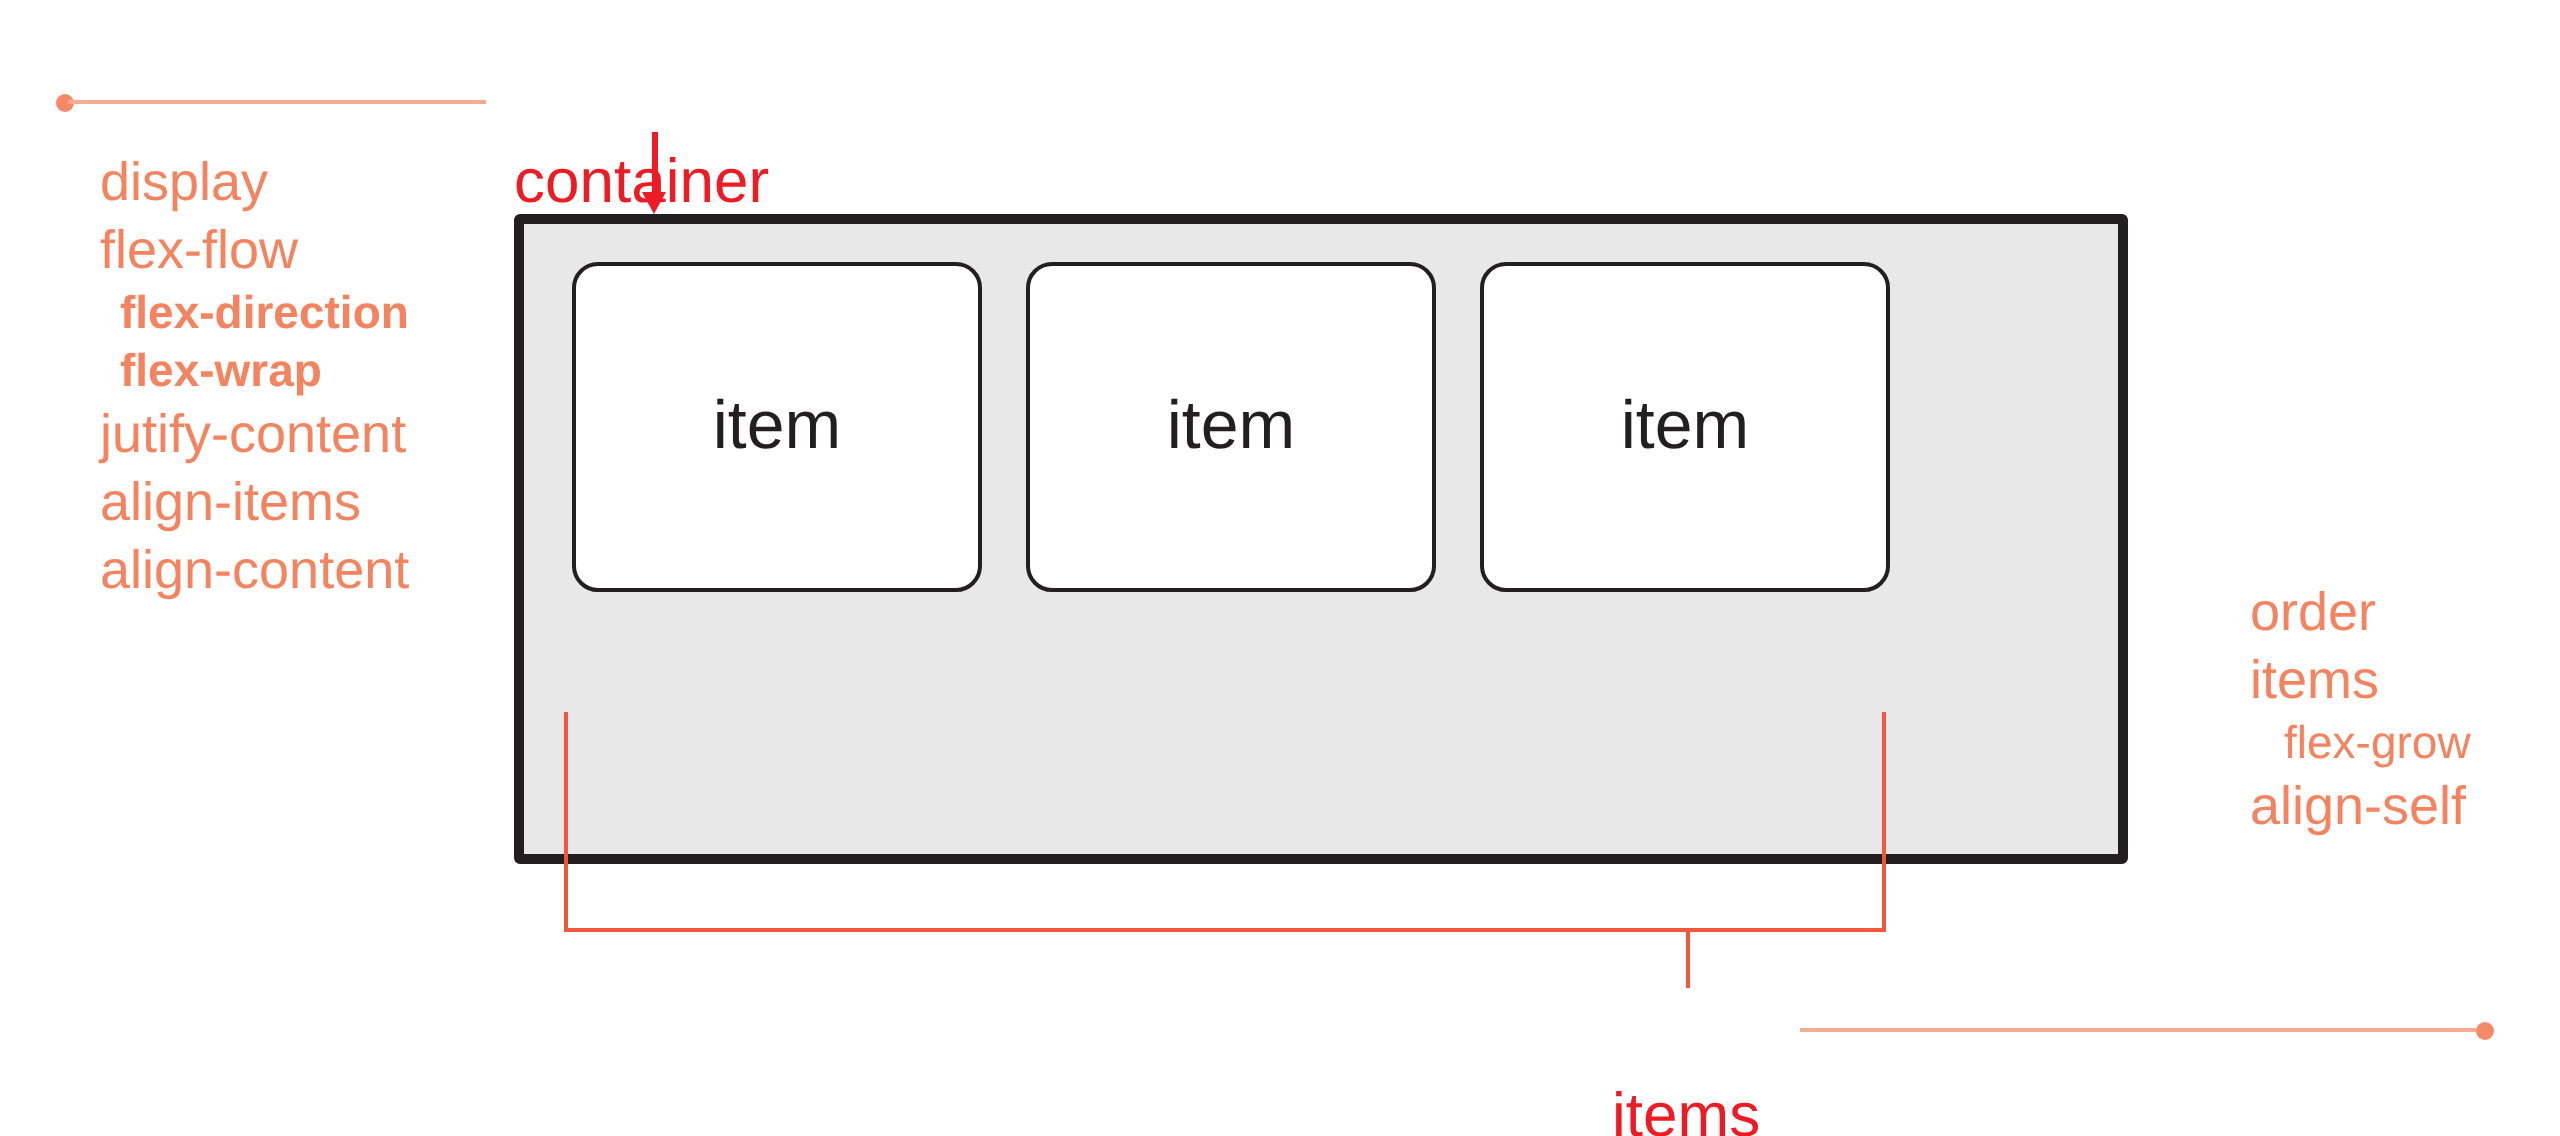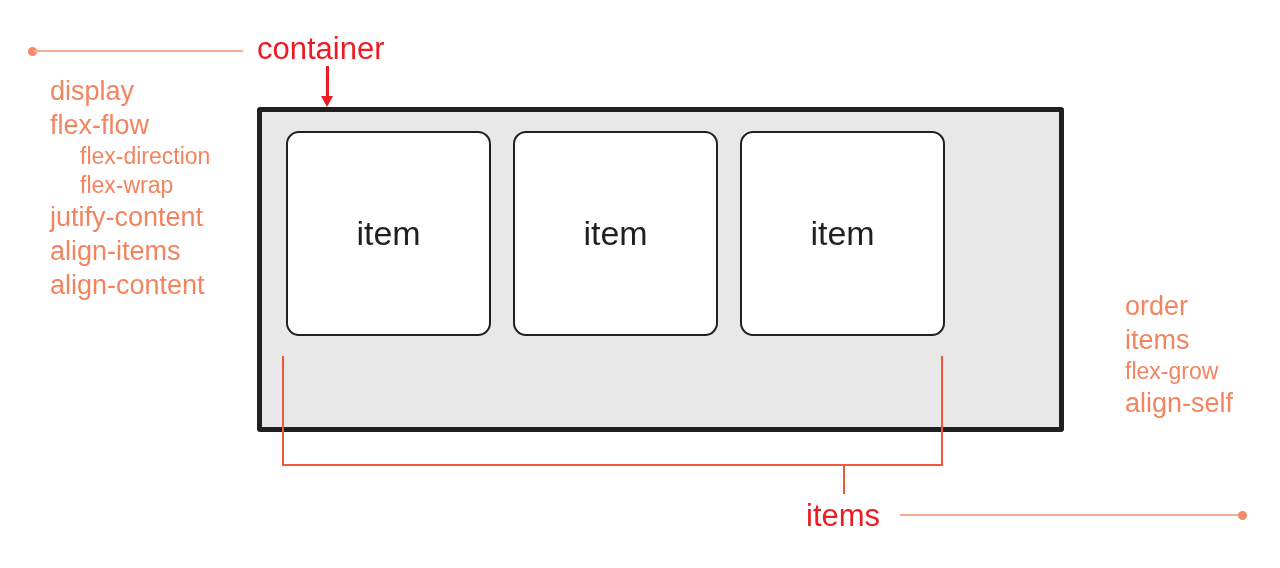--- a/index.html
+++ b/index.html
@@ -1,35 +1,35 @@
 <!DOCTYPE html>
 <html><head>
 <meta charset="utf-8">
 <style>
   html,body { margin:0; padding:0; background:#ffffff; }
   .canvas {
     position:relative; width:1280px; height:568px; background:#ffffff;
     font-family:"Liberation Sans", sans-serif; overflow:hidden;
   }
   
-  .red-label { position:absolute; color:#ed1c24; font-size:31px; line-height:1; white-space:nowrap; }
+  .red-label { position:absolute; color:#ed1c24; font-size:31px; line-height:1; white-space:nowrap;margin-top:42px; }
   
   .props { position:absolute; color:#f4845f; white-space:nowrap; }
   .prop.main { font-size:27px; line-height:34px; }
   .prop.sub  { font-size:23px; line-height:29px; }
-  .props-left  .prop.sub { margin-left:30px; }
-  .props-right .prop.sub { }
+  .props-left  .prop.sub { margin-left:10px;font-weight:bold; }
+  .props-right .prop.sub { margin-left:17px; }
   
   .flex-container {
     position:absolute; left:257px; top:107px; width:807px; height:325px;
     box-sizing:border-box; background:#e8e8e8; border:5px solid #221f20; border-radius:3px;
     display:flex; align-items:flex-start; padding:19px 0 0 24px; gap:22px;
   }
   .flex-item {
-    width:205px; height:205px; box-sizing:border-box;
+    width:205px; height:165px; box-sizing:border-box;
     background:#ffffff; border:2.5px solid #221f20; border-radius:13px;
     display:flex; align-items:center; justify-content:center;
     font-size:34px; color:#221f20;
   }
   
   .hline { position:absolute; height:2px; background:#f7ab92; }
   .dot   { position:absolute; width:9px; height:9px; border-radius:50%; background:#f58a68; }
   
   .arrow-shaft { position:absolute; left:326px; top:66px; width:2.5px; height:31px; background:#ed1c24; }
   .arrow-head  { position:absolute; left:321px; top:96px; width:0; height:0;

